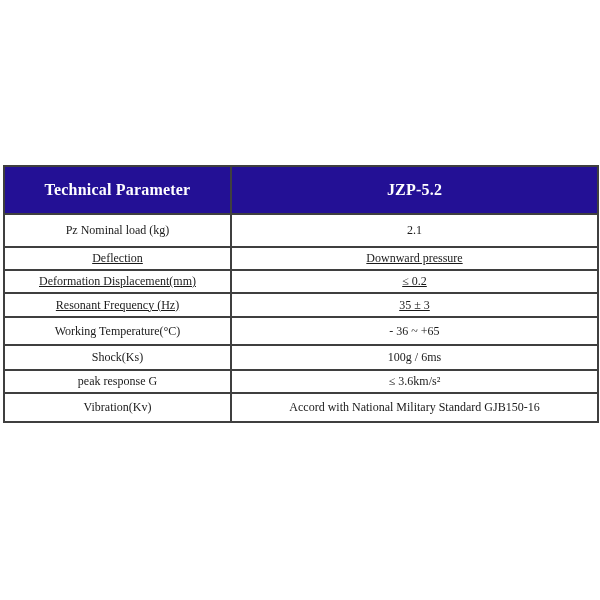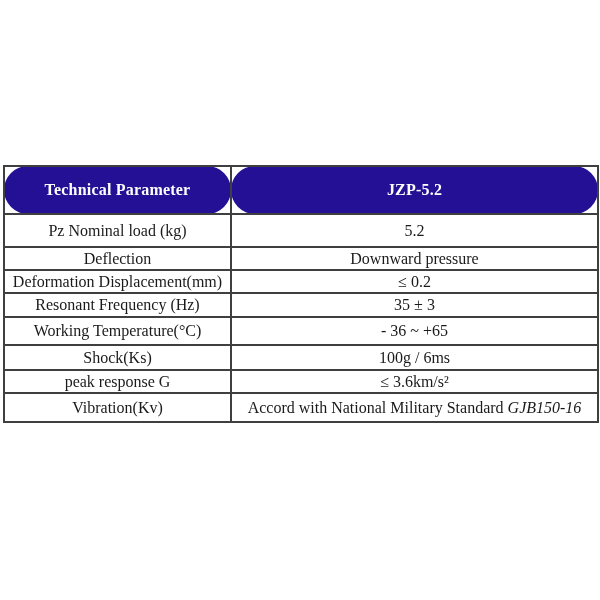--- a/index.html
+++ b/index.html
@@ -36,56 +36,55 @@
     overflow: hidden;
   }
   table.spec { border: 2px solid #1f1f1f; }
   thead th {
     background: #231095;
     color: #ffffff;
     font-weight: bold;
     font-size: 16px;
     height: 46px;
     letter-spacing: 0.2px;
-    border-radius: 24px;
   }
   tbody td {
     color: #1a1a1a;
-    font-size: 16px;
+    font-size: 12px;
     background: #ffffff;
   }
   tbody tr:nth-child(1) td { height: 31px; }
-  tbody tr:nth-child(2) td { height: 21px; }
-  tbody tr:nth-child(3) td { height: 21px; }
-  tbody tr:nth-child(4) td { height: 22px; }
+  tbody tr:nth-child(2) td { height: 21px; text-decoration: underline; }
+  tbody tr:nth-child(3) td { height: 21px; text-decoration: underline; }
+  tbody tr:nth-child(4) td { height: 22px; text-decoration: underline; }
   tbody tr:nth-child(5) td { height: 26px; }
   tbody tr:nth-child(6) td { height: 23px; }
   tbody tr:nth-child(7) td { height: 21px; }
   tbody tr:nth-child(8) td { height: 27px; border-radius: 12px; }
-  .italic { font-style: italic; }
+  .italic { }
 </style>
 </head>
 <body>
 
 <div class="page">
   <table class="spec">
     <colgroup>
       <col class="c1">
       <col class="c2">
     </colgroup>
     <thead>
       <tr>
         <th>Technical Parameter</th>
         <th>JZP-5.2</th>
       </tr>
     </thead>
     <tbody>
       <tr>
         <td>Pz Nominal load (kg)</td>
-        <td>5.2</td>
+        <td>2.1</td>
       </tr>
       <tr>
         <td>Deflection</td>
         <td>Downward pressure</td>
       </tr>
       <tr>
         <td>Deformation Displacement(mm)</td>
         <td>≤ 0.2</td>
       </tr>
       <tr>

